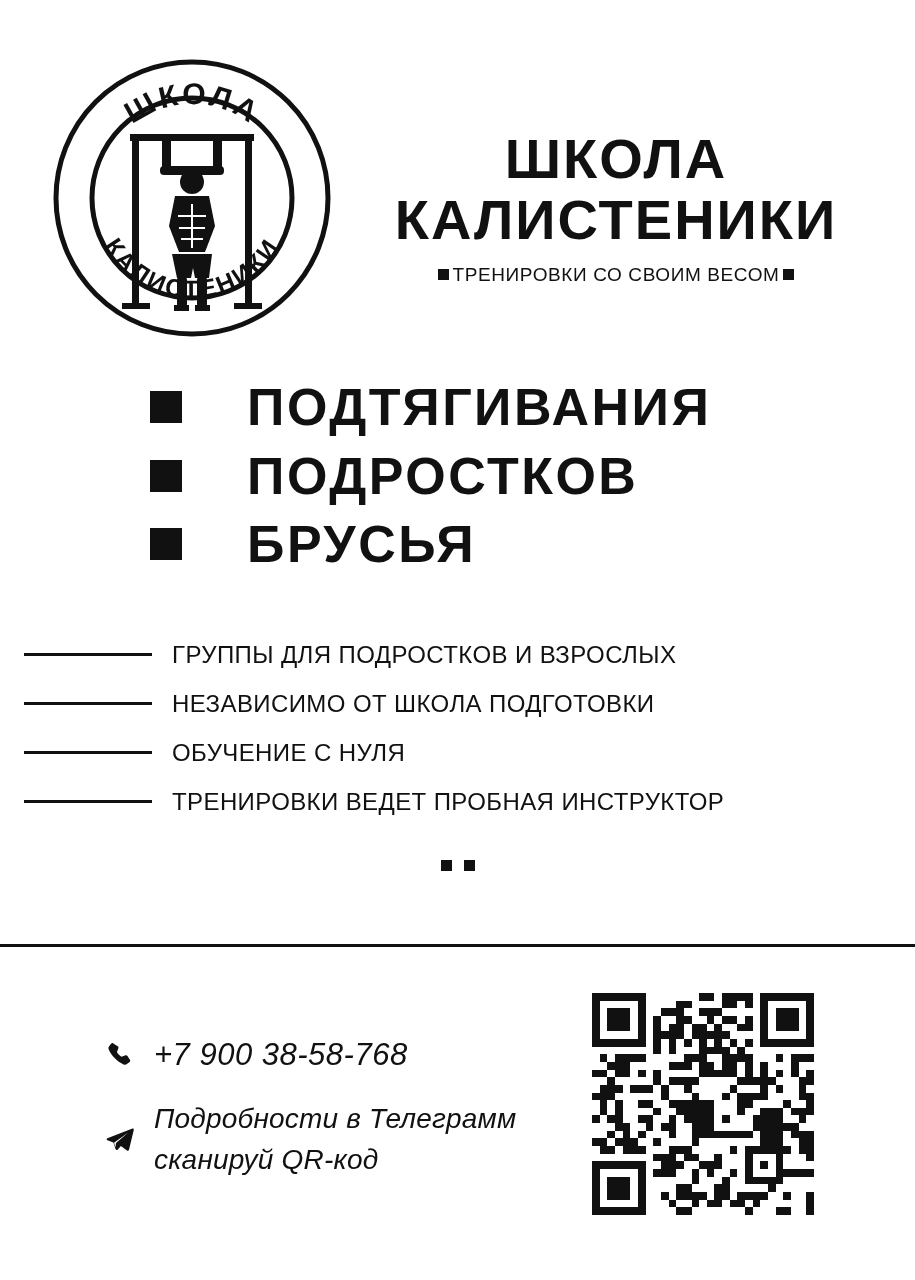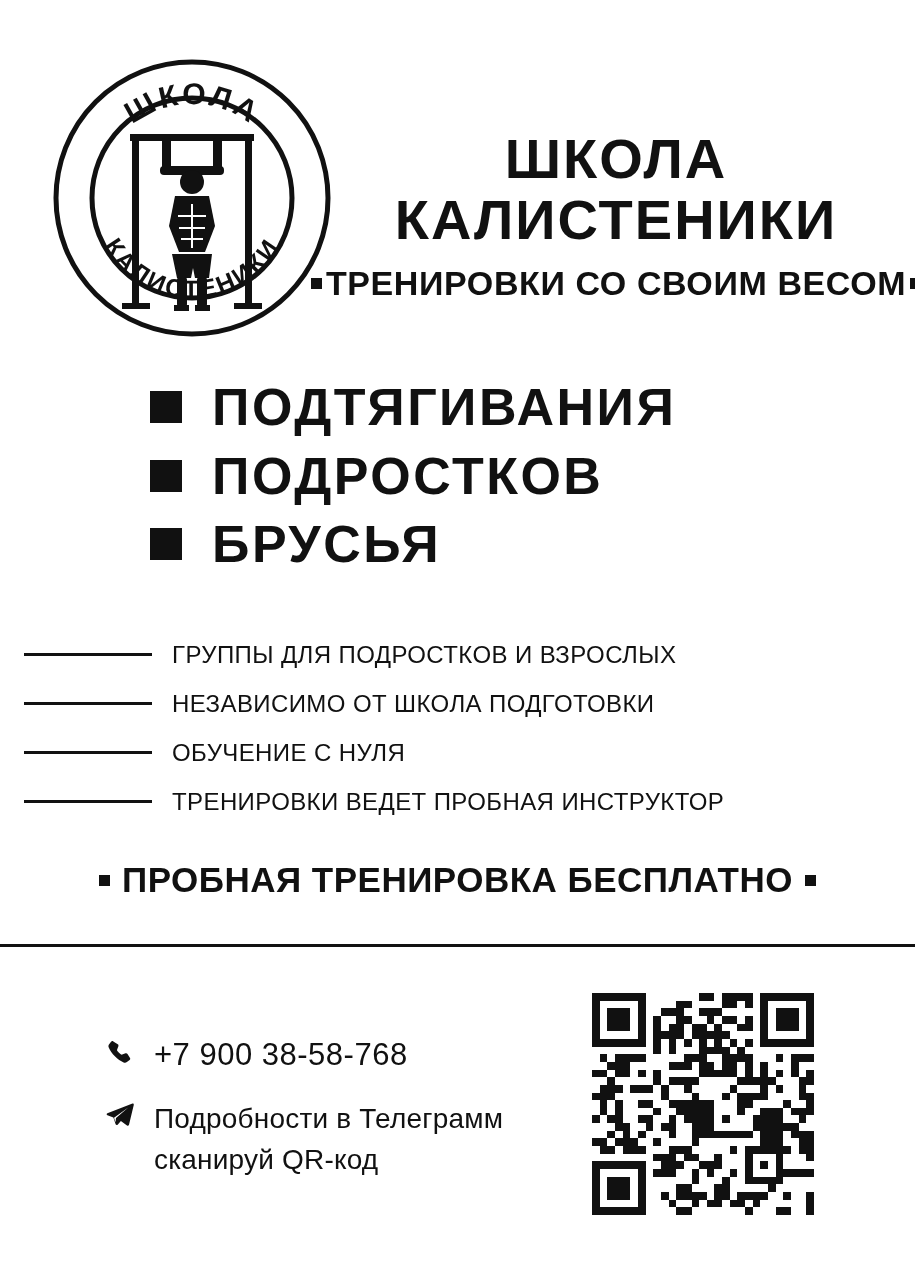--- a/index.html
+++ b/index.html
@@ -53,22 +53,22 @@
     line-height: 1.05;
   }
   .brand-line2 {
     font-size: 56px;
     font-weight: 700;
     letter-spacing: 2px;
     line-height: 1.12;
   }
   .brand-sub {
     margin-top: 12px;
-    font-size: 34px;
-    font-weight: 700;
+    font-size: 19px;
+    font-weight: 400;
     letter-spacing: 0.6px;
     display: flex;
     align-items: center;
     justify-content: center;
     gap: 4px;
     white-space: nowrap;
   }
   .sq {
     display: inline-block;
     width: 11px;
@@ -94,20 +94,21 @@
     width: 32px;
     height: 32px;
     background: #111111;
     flex: 0 0 auto;
   }
   .big-txt {
     font-size: 52px;
     font-weight: 800;
     letter-spacing: 2.5px;
     line-height: 1.05;
+    margin-left: 35px;
   }
 
   
   .features {
     position: absolute;
     top: 630px;
     left: 0;
     width: 915px;
   }
   .feat-row {
@@ -166,23 +167,24 @@
     height: 280px;
   }
   .contact {
     position: absolute;
     left: 104px;
     top: 62px;
     width: 470px;
   }
   .contact-row {
     display: flex;
-    align-items: flex-start;
+    align-items: center;
     gap: 18px;
     margin-bottom: 26px;
+    font-style: italic;
   }
   .c-ico {
     width: 32px;
     height: 32px;
     flex: 0 0 auto;
     display: flex;
     align-items: center;
     justify-content: center;
   }
   .phone-txt {
@@ -306,21 +308,20 @@
       <span class="feat-txt">ОБУЧЕНИЕ С НУЛЯ</span>
     </div>
     <div class="feat-row">
       <span class="feat-dash"></span>
       <span class="feat-txt">ТРЕНИРОВКИ ВЕДЕТ ПРОБНАЯ ИНСТРУКТОР</span>
     </div>
   </div>
 
   <div class="trial">
     <span class="sq"></span>
-    <span class="trial-txt">ПРОБНАЯ ТРЕНИРОВКА БЕСПЛАТНО</span>
     <span class="sq"></span>
   </div>
 
   <div class="divider"></div>
 
   <div class="footer">
 
     <div class="contact">
       <div class="contact-row">
         <span class="c-ico">

